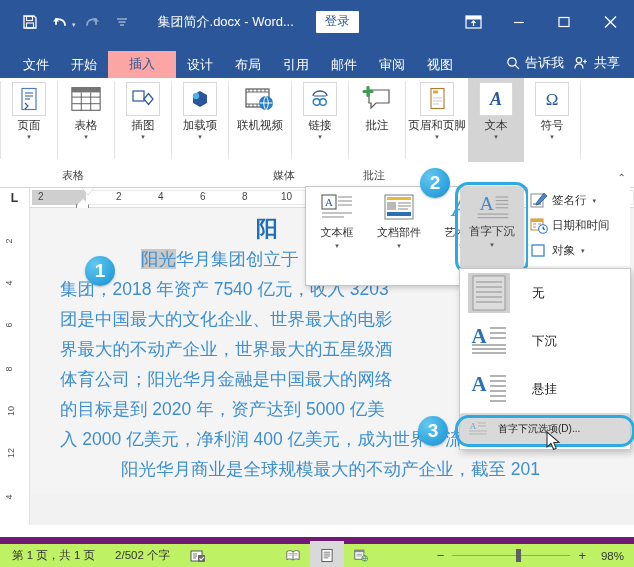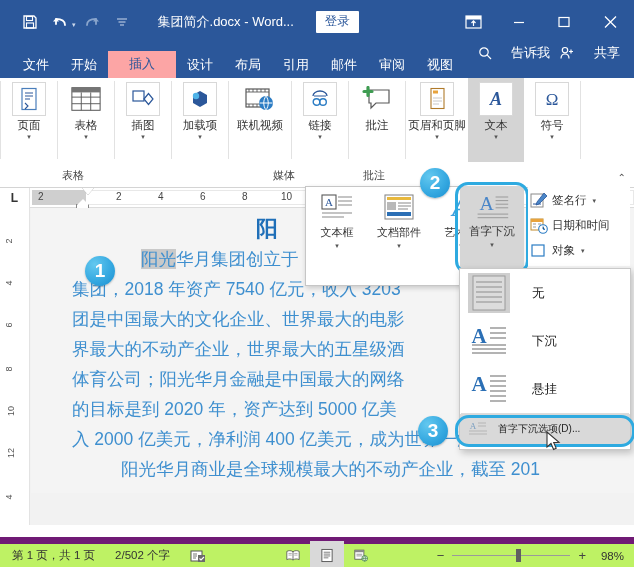--- a/index.html
+++ b/index.html
@@ -45,21 +45,21 @@
   }
   .tab {
     font-size: 13px; color: #ffffff; padding: 4px 11px 7px; white-space: nowrap; line-height: 1;
   }
   .tab:first-child { margin-left: 12px; }
   .tab.active {
     background: #fca5a5; color: #2b579a; padding: 6px 21px 8px;
   }
   .tab-right { margin-left: auto; display: flex; align-items: center; padding-right: 14px; gap: 10px; }
   .tab-right .tell, .tab-right .share {
-    font-size: 13px; color: #ffffff; display: flex; align-items: center; gap: 19px; padding-bottom: 16px;
+    font-size: 13px; color: #ffffff; display: flex; align-items: center; gap: 5px; padding-bottom: 6px;
   }
 
   
   .ribbon {
     position: absolute; left: 0; top: 78px; width: 634px; height: 110px;
     background: #ffffff; border-bottom: 1px solid #d4d4d4;
   }
   .rb-groups { display: flex; height: 88px; align-items: flex-start; }
   .rb-sep { width: 1px; background: #e2e2e2; height: 78px; margin-top: 3px; }
   .rb-item {
@@ -120,21 +120,21 @@
   }
   .vtick { position: absolute; left: 6px; font-size: 9px; color: #555; transform: rotate(-90deg); white-space: nowrap;}
   .page {
     position: absolute; left: 31px; top: 0; right: 0; bottom: 16px; background: #f4f4f4;
   }
   .page-inner { padding: 6px 0 0 0; }
   .doc-title {
     text-align: center; color: #1f6fb8; font-size: 22px; font-weight: bold; letter-spacing: 1px;
     margin-left: -130px;
   }
-  .doc-p { color: #3e8fcf; font-size: 17.5px; line-height: 30px; padding-left: 41px; padding-right: 6px; white-space: nowrap; }
+  .doc-p { color: #3e8fcf; font-size: 17.5px; line-height: 30px; padding-left: 29px; padding-right: 6px; white-space: nowrap; }
   .doc-p.indent { padding-left: 90px; }
   .hl { background: #c9c9c9; color: #3e8fcf; }
   .doc-scroll-fade { position: absolute; left: 0; bottom: 0; width: 100%; height: 16px; background: #f2f2f2; }
 
   
   .textpanel {
     position: absolute; left: 305px; top: 186px; width: 200px; height: 100px;
     background: #fff; border: 1px solid #c6c6c6; box-shadow: 1px 2px 5px rgba(0,0,0,.18);
     display: flex; padding-top: 4px;
   }

